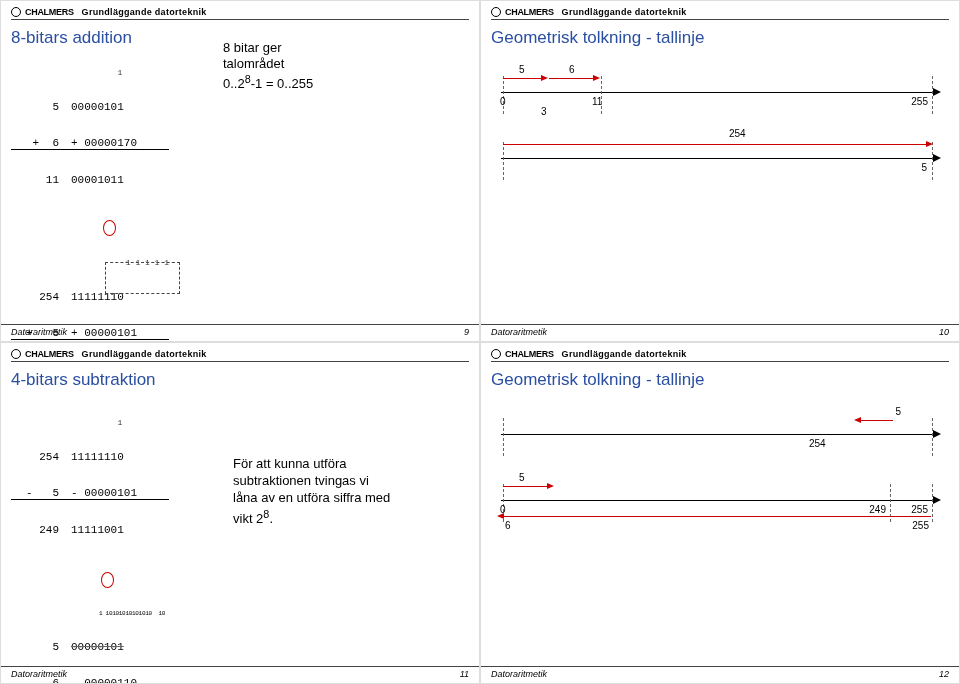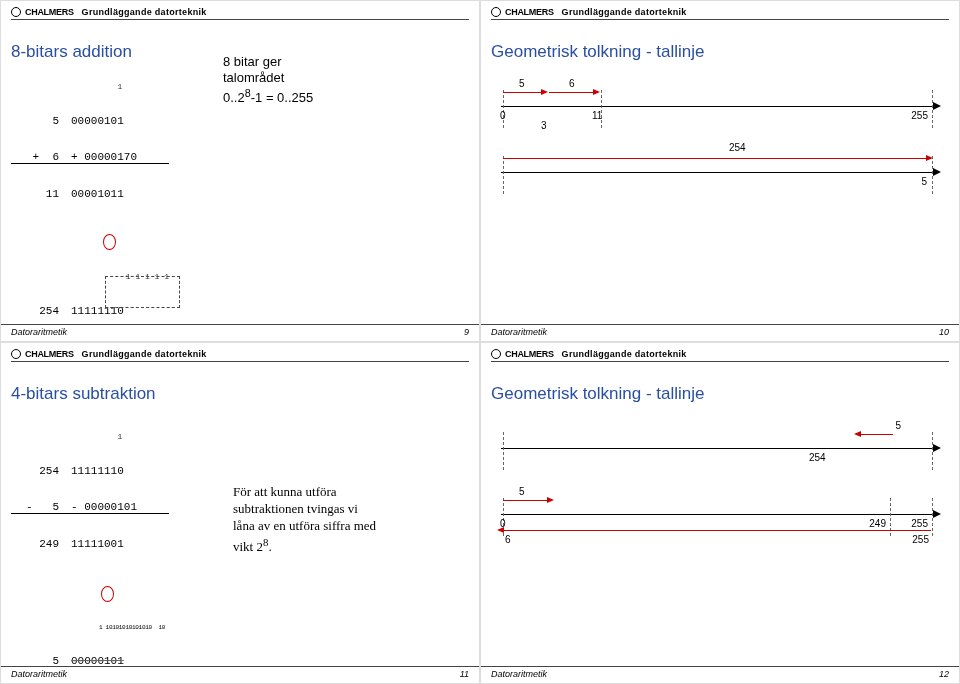--- a/index.html
+++ b/index.html
@@ -61,21 +61,21 @@
     border-top: 1px solid #444;
     display: flex;
     justify-content: space-between;
     font-size: 9px;
     font-style: italic;
     padding: 2px 10px 0 10px;
   }
   .title-blue {
     color: #2a4fa2;
     font-size: 17px;
-    margin: 22px 10px 2px 10px;
+    margin: 8px 10px 2px 10px;
   }
   .body-area {
     position: relative;
     padding: 0 10px;
     font-size: 11px;
   }
   .mono { font-family: "Courier New", monospace; font-size: 11px; white-space: pre; }
   .calc-row { display: flex; }
   .calc-dec { width: 48px; text-align: right; }
   .calc-bin { width: 110px; padding-left: 12px; }
@@ -215,21 +215,21 @@
       <span class="logo-ring"></span>
       <span>CHALMERS</span>
     </span>
     <span class="course">Grundläggande datorteknik</span>
   </div>
   <hr class="hdr-rule">
   <div class="title-blue">4-bitars subtraktion</div>
 
   <div class="body-area">
 
-    <div style="position:absolute; left:232px; top:76px; font-size:13px; line-height:1.3;font-family:Liberation Serif, serif;">
+    <div style="position:absolute; left:232px; top:62px; font-size:13px; line-height:1.3;">
       <div>För att kunna utföra</div>
       <div>subtraktionen tvingas vi</div>
       <div>låna av en utföra siffra med</div>
       <div>
         <span>vikt 2</span><sup>8</sup><span>.</span>
       </div>
     </div>
 
     <div class="mono" style="margin-top:4px;">
       <div class="calc-row"><span class="calc-dec"></span><span class="calc-bin small-carry" style="text-align:center;">1</span></div>

